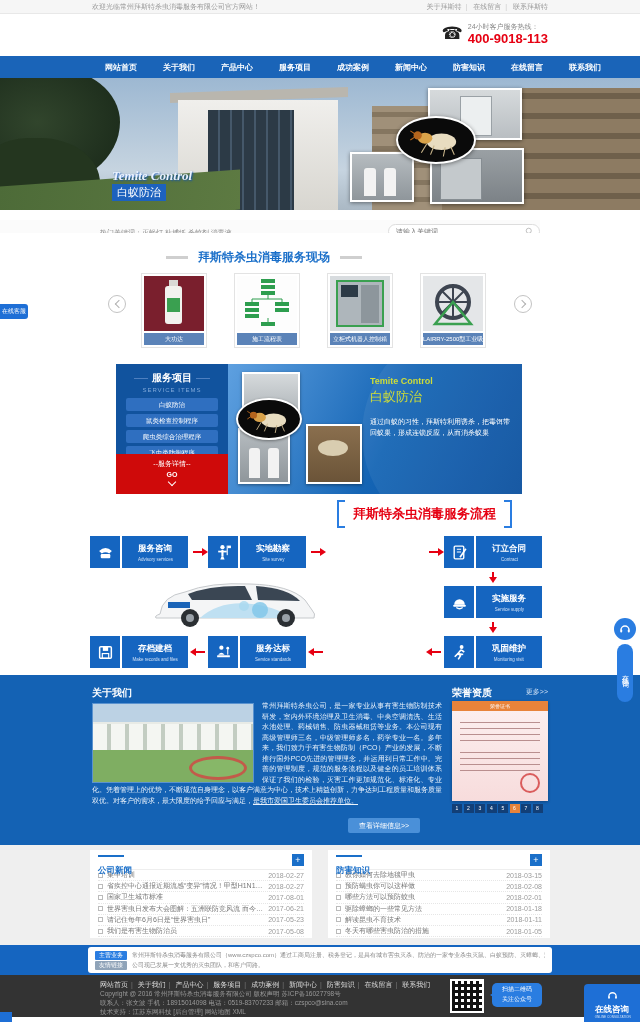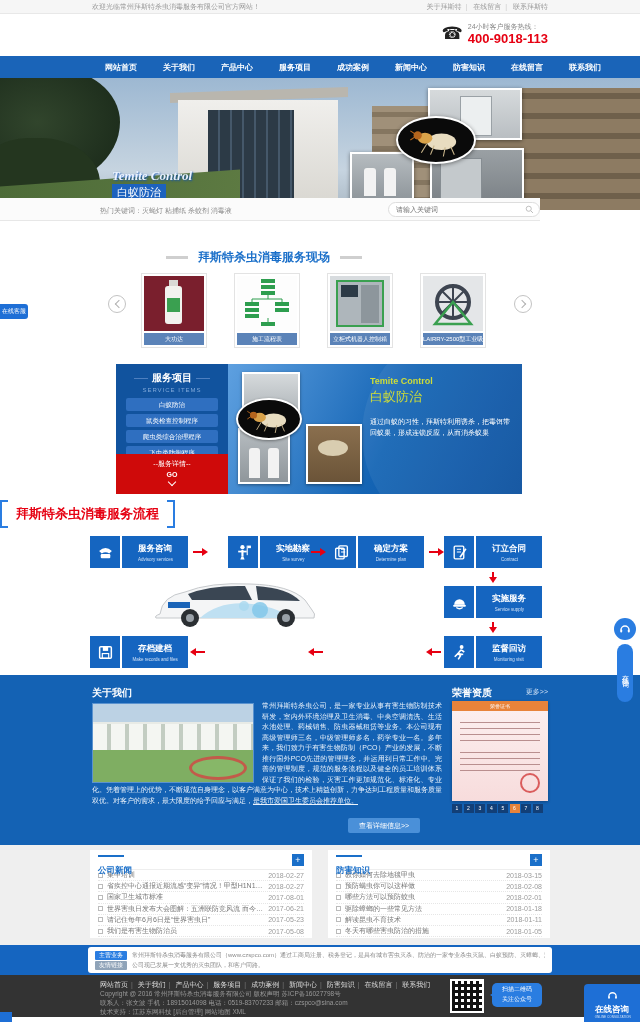--- a/index.html
+++ b/index.html
@@ -48,21 +48,21 @@
   .ph-a{left:428px;top:10px;width:94px;height:52px;background:linear-gradient(#d6dadc,#b9bec2);}
   .ph-a::after{content:"";position:absolute;left:30px;top:6px;width:30px;height:38px;background:#eceff0;border:1px solid #9aa1a6;}
   .ph-oval{left:396px;top:38px;width:80px;height:48px;background:#0a0a0a;border-radius:50%;overflow:hidden;}
   .ph-b{left:350px;top:74px;width:64px;height:50px;background:linear-gradient(#b6bcc0,#8f969b);}
   .ph-b::before,.ph-b::after{content:"";position:absolute;bottom:4px;width:12px;height:28px;background:#f2f2f2;border-radius:3px 3px 0 0;}
   .ph-b::before{left:12px;} .ph-b::after{left:32px;}
   .ph-c{left:430px;top:70px;width:94px;height:56px;background:linear-gradient(#9aa0a4,#7c8287);}
   .ph-c::after{content:"";position:absolute;left:8px;top:8px;width:40px;height:40px;background:#c4c9cc;border:1px solid #868d92;}
 
   
-  .sbar{left:0;top:198px;width:540px;height:23px;background:#fbfbfb;border-bottom:1px solid #e7e7e7;}
+  .sbar{left:0;top:220px;width:540px;height:23px;background:#fbfbfb;border-bottom:1px solid #e7e7e7;}
   .skw{left:100px;top:8px;font-size:7px;color:#8c8c8c;}
   .sbox{left:388px;top:4px;width:152px;height:15px;border:1px solid #ddd;border-radius:8px;background:#fff;display:flex;align-items:center;padding:0 5px;}
   .sbox input{flex:1;border:none;outline:none;font-size:7px;color:#555;background:transparent;min-width:0;}
   .sbox svg{width:9px;height:9px;flex:0 0 auto;cursor:pointer;}
 
   
   .show{left:0;top:233px;width:640px;height:129px;background:#fff;}
   .show-sub{left:0;top:6px;width:640px;text-align:center;font-size:8px;color:#a9a9a9;letter-spacing:.5px;}
   .show-title{left:0;top:16px;width:528px;display:flex;align-items:center;justify-content:center;gap:10px;}
   .show-title .t{font-size:12px;font-weight:bold;color:#1a6fc9;}
@@ -103,21 +103,21 @@
   .sph-b{left:10px;top:64px;width:52px;height:56px;background:linear-gradient(#b6bcc0,#8f969b);}
   .sph-b::before,.sph-b::after{content:"";position:absolute;bottom:4px;width:11px;height:30px;background:#f2f2f2;border-radius:3px 3px 0 0;}
   .sph-b::before{left:9px;} .sph-b::after{left:28px;}
   .sph-c{left:78px;top:60px;width:56px;height:60px;background:linear-gradient(#8a6f4e,#6b5438);}
   .sph-c::after{content:"";position:absolute;left:10px;top:14px;width:30px;height:16px;background:#d9cdb0;border-radius:50%;}
   .svc-en{position:absolute;left:142px;top:12px;font-size:9px;font-weight:bold;color:#cddc39;}
   .svc-cn{position:absolute;left:142px;top:24px;font-size:13px;color:#cddc39;}
   .svc-desc{position:absolute;left:142px;top:52px;width:140px;font-size:7px;color:#fff;line-height:1.6;}
 
   
-  .proc-title{left:0;top:500px;width:616px;display:flex;justify-content:flex-start;align-items:center;gap:8px;}
+  .proc-title{left:0;top:500px;width:512px;display:flex;justify-content:flex-end;align-items:center;gap:8px;}
   .brk{width:8px;height:28px;border:2px solid #2a7de1;} .brk-l{border-right:none;} .brk-r{border-left:none;}
   .proc-title .t{font-size:13px;font-weight:bold;color:#e60012;}
   .proc-hot{left:0;top:521px;width:640px;text-align:center;font-size:9px;font-weight:bold;color:#e60012;}
   .step{position:absolute;display:flex;height:32px;}
   .step .ico{width:30px;height:32px;background:#1565c0;display:flex;align-items:center;justify-content:center;}
   .step .ico svg{width:17px;height:17px;}
   .step .lbl{width:66px;height:32px;background:#1565c0;margin-left:2px;color:#fff;display:flex;flex-direction:column;justify-content:center;align-items:center;}
   .step .cn{font-size:8.5px;font-weight:bold;} .step .en{font-size:5px;color:#cfe0f5;margin-top:1px;transform:scale(.9);white-space:nowrap;}
   .arr-r,.arr-l{position:absolute;width:12px;height:0;border-top:2.5px solid #e60012;}
   .arr-r::after{content:"";position:absolute;right:-7px;top:-5px;border:4px solid transparent;border-left:6px solid #e60012;}
@@ -374,50 +374,37 @@
           <path d="M2 6.5 Q8 1 14 6.5 L11.5 9 Q8 6.3 4.5 9 Z"></path>
           <rect x="3.5" y="9.5" width="9" height="4" rx="1"></rect>
         </svg>
     </div>
     <div class="lbl">
         <div class="cn">服务咨询</div>
         <div class="en">Advisory services</div>
       </div>
   </div>
   <div class="arr-r" style="left:193px;top:551px;"></div>
-  <div class="step" style="left:208px;top:536px;margin-left:20px;">
+  <div class="step" style="left:208px;top:536px;">
     <div class="ico">
       <svg viewBox="0 0 16 16" fill="#fff">
           <circle cx="7" cy="3" r="2"></circle>
           <rect x="6" y="5.5" width="2" height="6"></rect>
           <rect x="3" y="6.3" width="8" height="1.6"></rect>
           <rect x="11" y="1.5" width="1" height="9"></rect>
           <rect x="12" y="1.5" width="3" height="2.4"></rect>
           <path d="M5 14.5 L6.2 11.5 H7.8 L9 14.5 Z"></path>
         </svg>
     </div>
     <div class="lbl">
         <div class="cn">实地勘察</div>
         <div class="en">Site survey</div>
       </div>
   </div>
   <div class="arr-r" style="left:311px;top:551px;"></div>
-  <div class="step" style="left:326px;top:536px;">
-    <div class="ico">
-      <svg viewBox="0 0 16 16">
-          <rect x="2.5" y="4" width="8" height="10" rx="1" fill="none" stroke="#fff" stroke-width="1.3"></rect>
-          <rect x="5.5" y="1.8" width="8" height="10" rx="1" fill="none" stroke="#fff" stroke-width="1.3"></rect>
-          <path d="M7.5 5 H11.5 M7.5 7.5 H11.5" stroke="#fff" stroke-width="1"></path>
-        </svg>
-    </div>
-    <div class="lbl">
-        <div class="cn">确定方案</div>
-        <div class="en">Determine plan</div>
-      </div>
-  </div>
   <div class="arr-r" style="left:429px;top:551px;"></div>
   <div class="step" style="left:444px;top:536px;">
     <div class="ico">
       <svg viewBox="0 0 16 16">
           <rect x="3" y="2" width="9" height="12" rx="1" fill="none" stroke="#fff" stroke-width="1.3"></rect>
           <path d="M5.5 5 H9.5 M5.5 7.5 H9.5" stroke="#fff" stroke-width="1"></path>
           <path d="M8.5 12.5 L14 4.5" stroke="#fff" stroke-width="1.6"></path>
         </svg>
     </div>
     <div class="lbl">
@@ -459,26 +446,41 @@
   </div>
 
   <div class="step" style="left:444px;top:636px;">
     <div class="ico">
       <svg viewBox="0 0 16 16">
           <circle cx="10" cy="2.8" r="1.8" fill="#fff"></circle>
           <path d="M9.5 5.5 L6.5 9 L9 11 L6.8 14.5 M6.5 9 L11.5 9.8 M9.5 5.5 L12.5 7.5 M6.5 9 L3.5 12" stroke="#fff" stroke-width="1.5" fill="none"></path>
         </svg>
     </div>
     <div class="lbl">
-        <div class="cn">监督回访</div>
+        <div class="cn">巩固维护</div>
         <div class="en">Monitoring visit</div>
       </div>
   </div>
   <div class="arr-l" style="left:429px;top:651px;"></div>
   <div class="arr-l" style="left:311px;top:651px;"></div>
+  <div class="step" style="left:208px;top:636px;">
+    <div class="ico">
+      <svg viewBox="0 0 16 16" fill="#fff">
+          <circle cx="6" cy="3.5" r="2"></circle>
+          <path d="M3 10 Q6 6.5 9 10 Z"></path>
+          <rect x="2" y="10.5" width="12" height="2" rx=".5"></rect>
+          <circle cx="12" cy="4" r="1.3"></circle>
+          <rect x="11.5" y="5" width="1" height="5"></rect>
+        </svg>
+    </div>
+    <div class="lbl">
+        <div class="cn">服务达标</div>
+        <div class="en">Service standards</div>
+      </div>
+  </div>
   <div class="arr-l" style="left:193px;top:651px;"></div>
   <div class="step" style="left:90px;top:636px;">
     <div class="ico">
       <svg viewBox="0 0 16 16">
           <rect x="2.5" y="2.5" width="11" height="11" rx="1" fill="none" stroke="#fff" stroke-width="1.4"></rect>
           <rect x="5.5" y="2.5" width="5" height="4" fill="#fff"></rect>
           <rect x="5" y="9" width="6" height="4.5" fill="none" stroke="#fff" stroke-width="1.1"></rect>
         </svg>
     </div>
     <div class="lbl">

